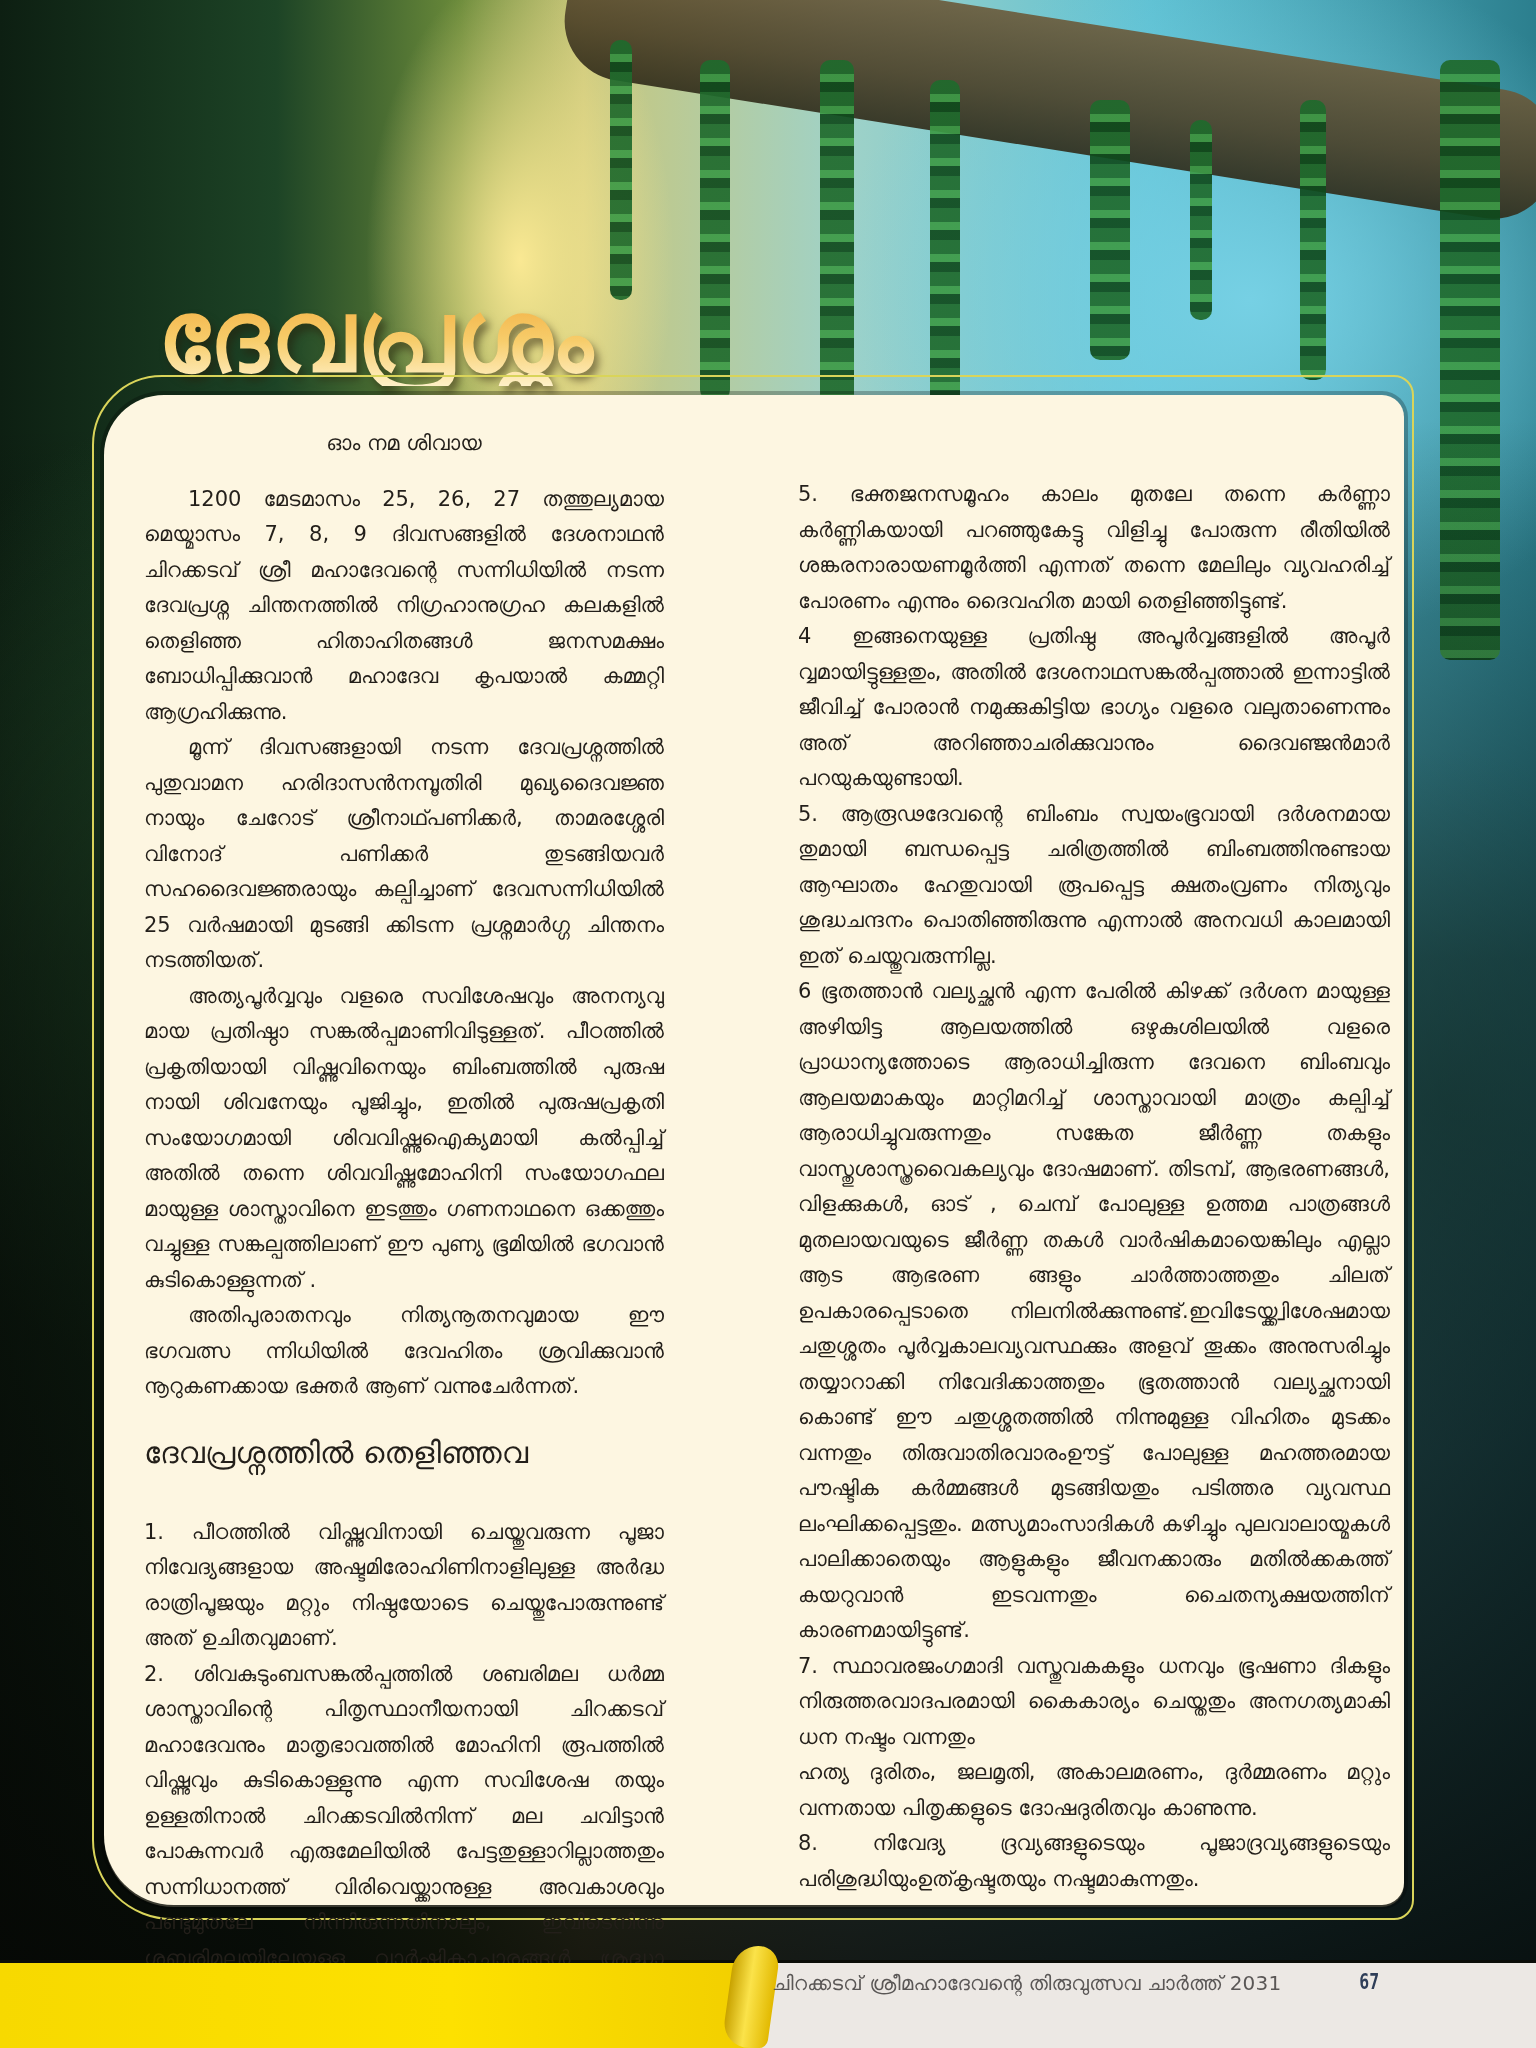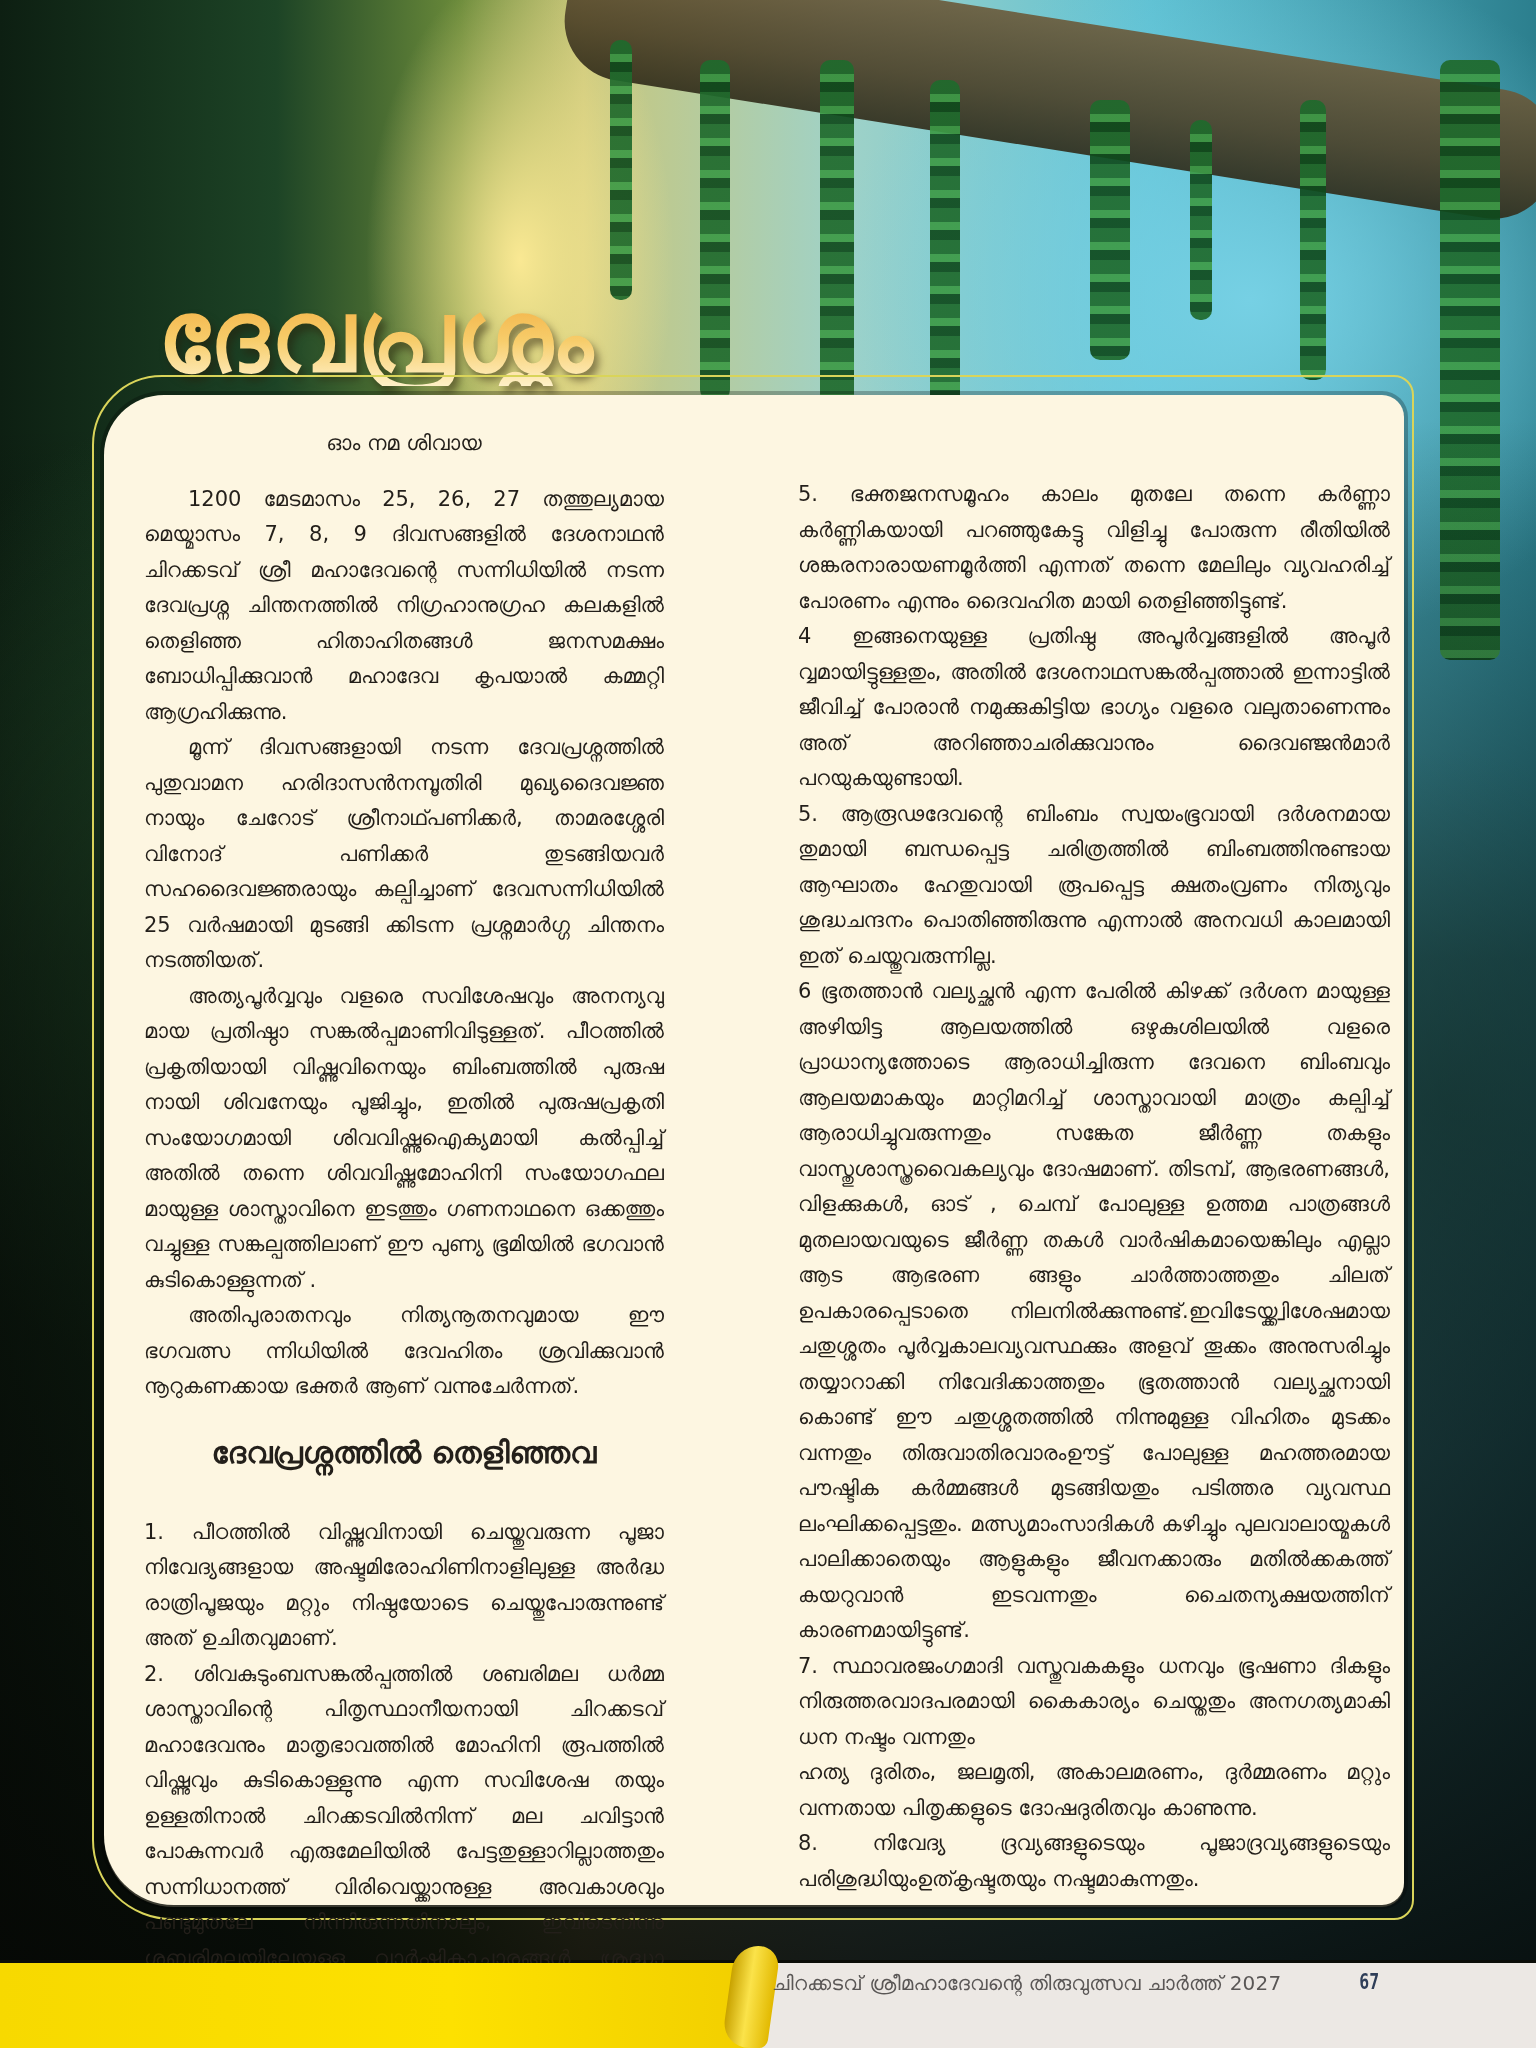--- a/index.html
+++ b/index.html
@@ -66,21 +66,21 @@
     font-size: 21px;
     line-height: 35.5px;
     text-align: justify;
   }
   .col-left { left: 144px; top: 426px; width: 520px; }
   .col-right { left: 798px; top: 477px; width: 592px; }
   .invocation { text-align: center; margin-bottom: 20px; }
   .para { text-indent: 44px; }
   .list-item { text-indent: 0; }
   .section-heading {
-    text-align: center; font-weight: bold; font-size: 30px;
+    text-align: left; font-weight: normal; font-size: 30px;
     line-height: 40px; margin: 28px 0 42px 0;
   }
   
   .footer-band {
     position: absolute; left: 0; top: 1963px; width: 1536px; height: 85px;
     background: #ece8e4;
   }
   .footer-yellow {
     position: absolute; left: 0; top: 1963px; width: 752px; height: 85px;
     background: linear-gradient(90deg, #f7d900 0%, #fde100 60%, #f2cf00 100%);
@@ -139,14 +139,14 @@
   <p class="list-item">5.   ആരൂഢദേവന്റെ ബിംബം സ്വയംഭൂവായി ദർശനമായ തുമായി ബന്ധപ്പെട്ട ചരിത്രത്തിൽ ബിംബത്തിനുണ്ടായ ആഘാതം ഹേതുവായി രൂപപ്പെട്ട ക്ഷതംവ്രണം നിത്യവും ശുദ്ധചന്ദനം പൊതിഞ്ഞിരുന്നു എന്നാൽ അനവധി കാലമായി ഇത് ചെയ്തുവരുന്നില്ല.</p>
   <p class="list-item">6   ഭൂതത്താൻ വല്യച്ഛൻ എന്ന പേരിൽ കിഴക്ക് ദർശന മായുള്ള അഴിയിട്ട ആലയത്തിൽ ഒഴുകുശിലയിൽ വളരെ പ്രാധാന്യത്തോടെ ആരാധിച്ചിരുന്ന ദേവനെ ബിംബവും ആലയമാകയും മാറ്റിമറിച്ച് ശാസ്താവായി മാത്രം കല്പിച്ച് ആരാധിച്ചുവരുന്നതും സങ്കേത ജീർണ്ണ തകളും വാസ്തുശാസ്ത്രവൈകല്യവും ദോഷമാണ്. തിടമ്പ്, ആഭരണങ്ങൾ, വിളക്കുകൾ, ഓട് , ചെമ്പ് പോലുള്ള ഉത്തമ പാത്രങ്ങൾ മുതലായവയുടെ ജീർണ്ണ തകൾ വാർഷികമായെങ്കിലും എല്ലാ ആട ആഭരണ ങ്ങളും ചാർത്താത്തതും ചിലത് ഉപകാരപ്പെടാതെ നിലനിൽക്കുന്നുണ്ട്.ഇവിടേയ്ക്ക്വിശേഷമായ ചതുശ്ശതം പൂർവ്വകാലവ്യവസ്ഥക്കും അളവ് തൂക്കം അനുസരിച്ചും തയ്യാറാക്കി നിവേദിക്കാത്തതും ഭൂതത്താൻ വല്യച്ഛനായി കൊണ്ട് ഈ ചതുശ്ശതത്തിൽ നിന്നുമുള്ള വിഹിതം മുടക്കം വന്നതും തിരുവാതിരവാരംഊട്ട് പോലുള്ള മഹത്തരമായ പൗഷ്ടിക കർമ്മങ്ങൾ മുടങ്ങിയതും പടിത്തര വ്യവസ്ഥ ലംഘിക്കപ്പെട്ടതും. മത്സ്യമാംസാദികൾ കഴിച്ചും പുലവാലായ്മകൾ പാലിക്കാതെയും ആളുകളും ജീവനക്കാരും മതിൽക്കകത്ത് കയറുവാൻ ഇടവന്നതും ചൈതന്യക്ഷയത്തിന് കാരണമായിട്ടുണ്ട്.</p>
   <p class="list-item">7. സ്ഥാവരജംഗമാദി വസ്തുവകകളും ധനവും ഭൂഷണാ ദികളും നിരുത്തരവാദപരമായി കൈകാര്യം ചെയ്തതും അനഗത്യമാകി ധന നഷ്ടം വന്നതും</p>
   <p class="list-item">ഹത്യ ദുരിതം, ജലമൃതി, അകാലമരണം, ദുർമ്മരണം മറ്റും വന്നതായ പിതൃക്കളുടെ ദോഷദുരിതവും കാണുന്നു.</p>
   <p class="list-item">8.   നിവേദ്യ ദ്രവ്യങ്ങളുടെയും പൂജാദ്രവ്യങ്ങളുടെയും പരിശുദ്ധിയുംഉത്കൃഷ്ടതയും നഷ്ടമാകുന്നതും.</p>
 </div>
 
 <div class="footer-band"></div>
 <div class="footer-yellow"></div>
 <div class="footer-curl"></div>
-<div class="footer-text">ചിറക്കടവ് ശ്രീമഹാദേവന്റെ തിരുവുത്സവ ചാർത്ത്  2027</div>
+<div class="footer-text">ചിറക്കടവ് ശ്രീമഹാദേവന്റെ തിരുവുത്സവ ചാർത്ത്  2031</div>
 <div class="page-number">67</div>
 
 </body></html>

